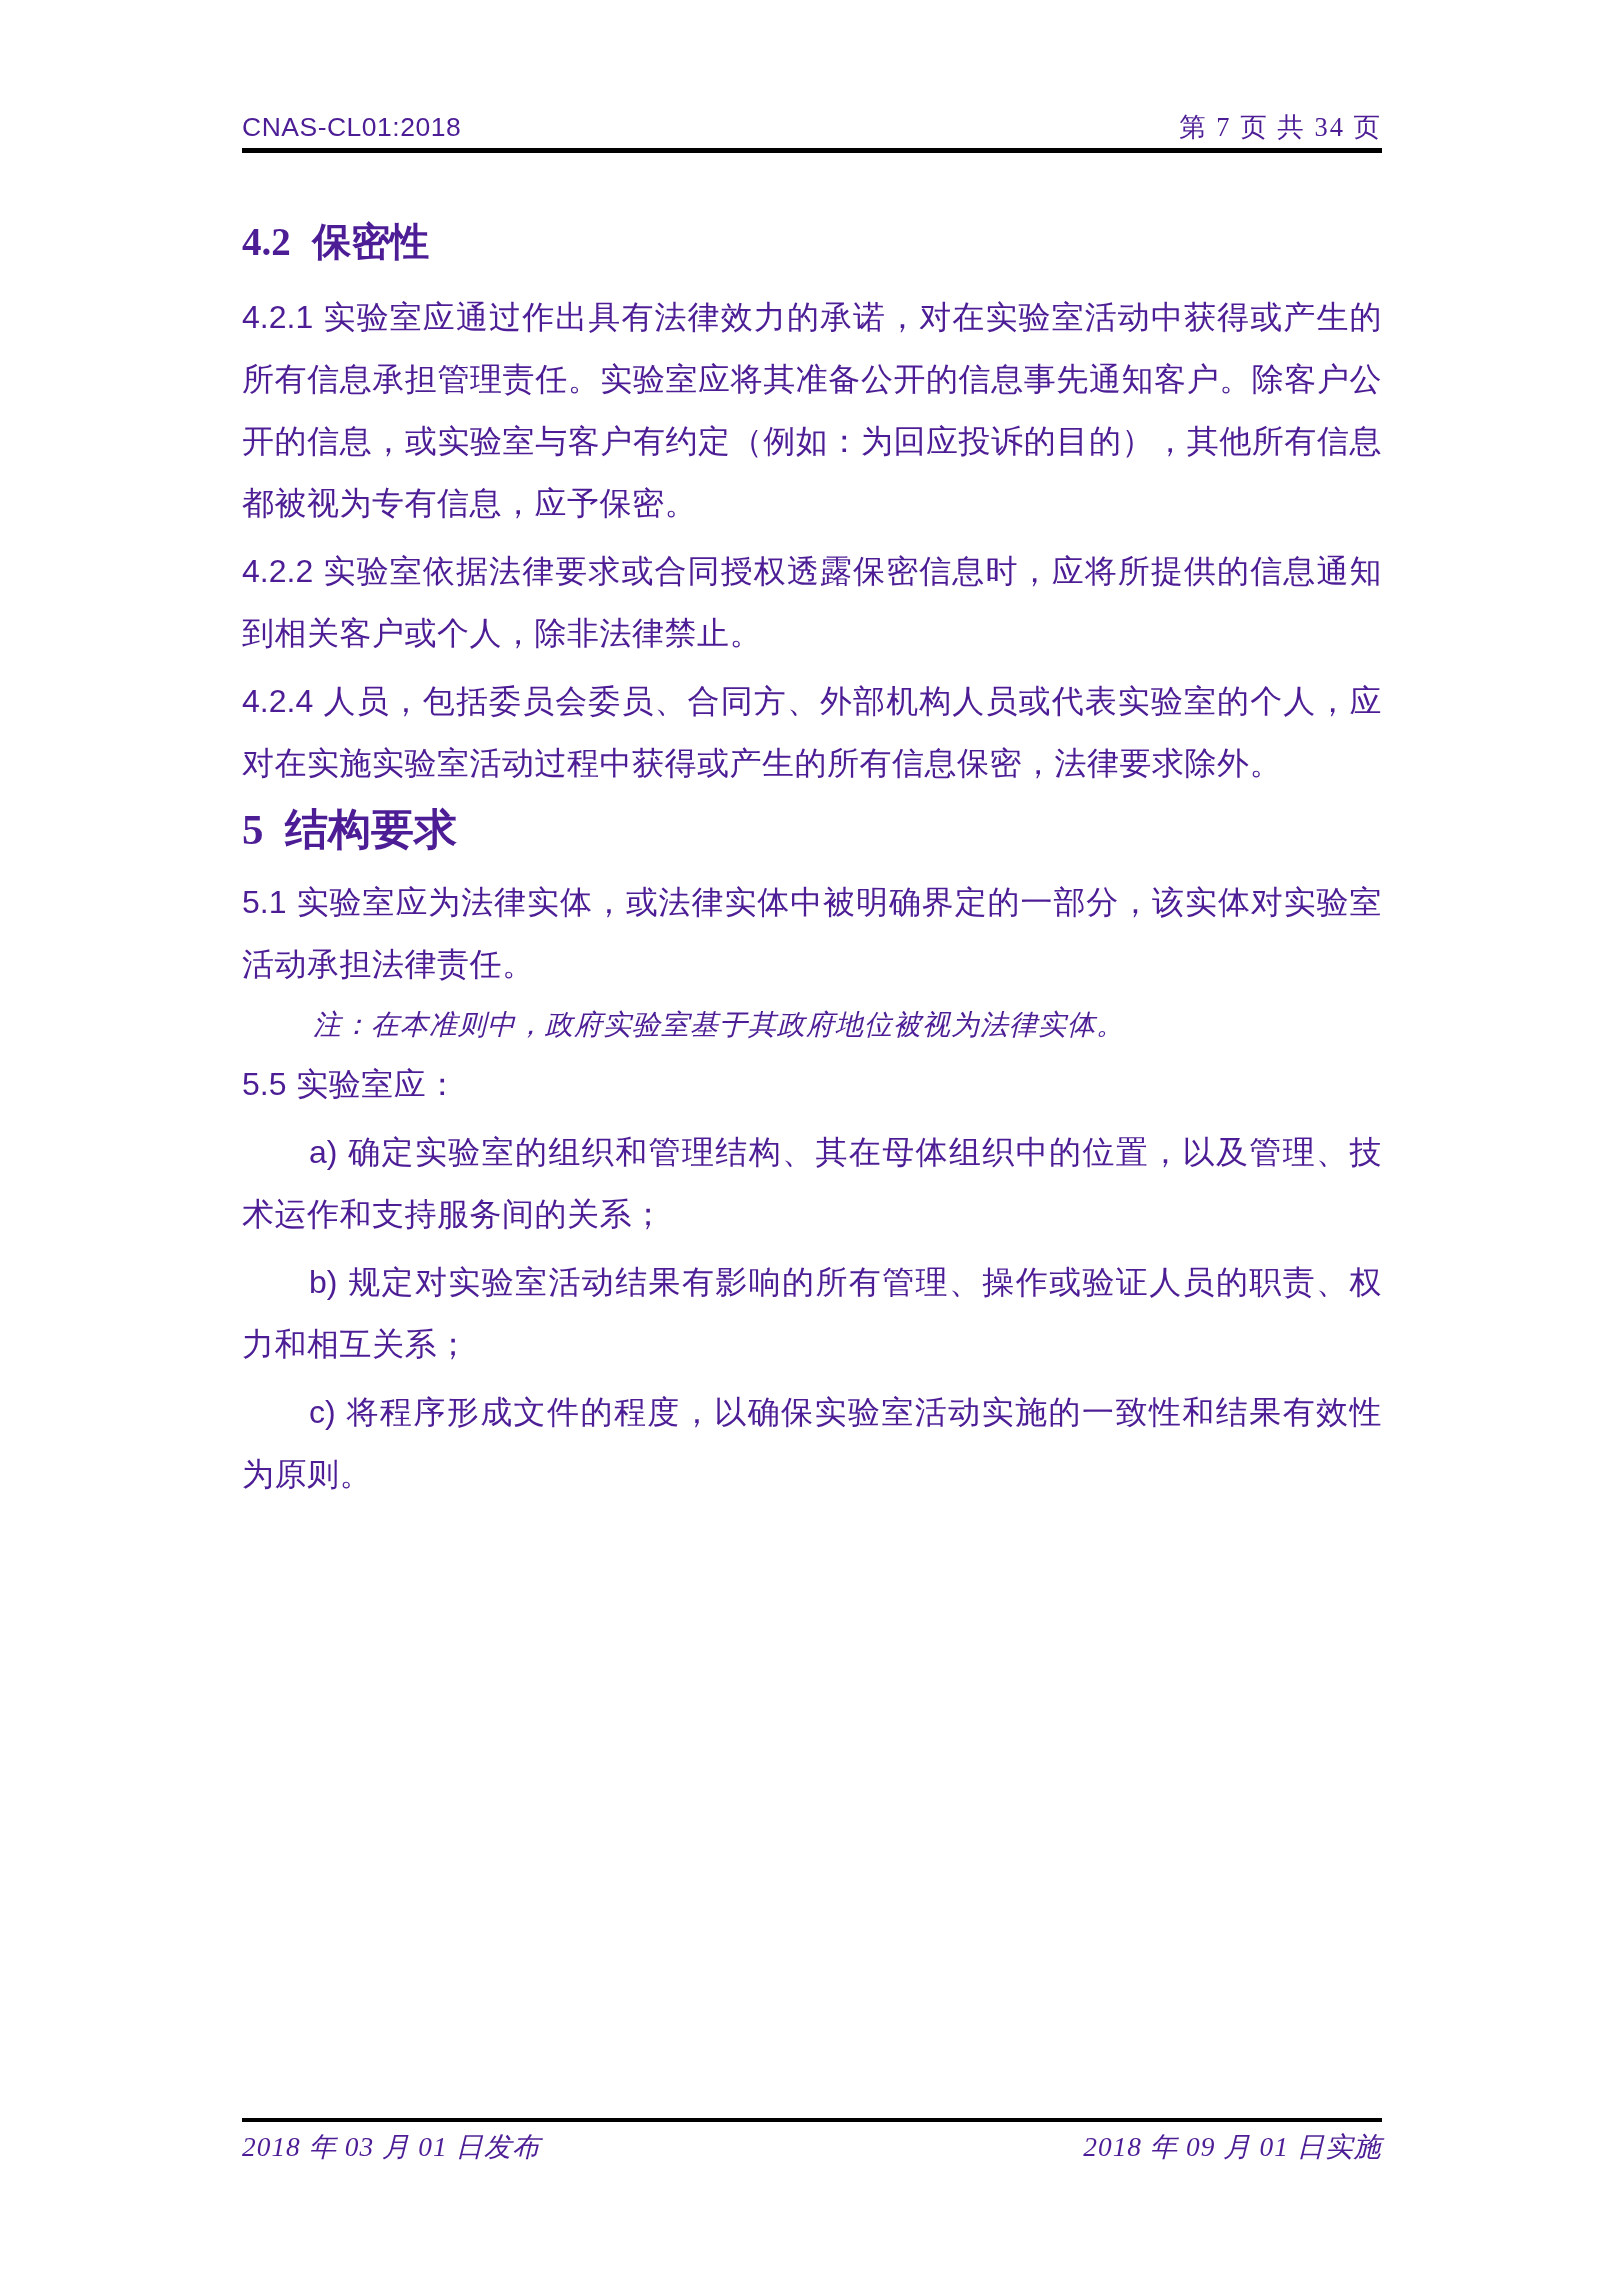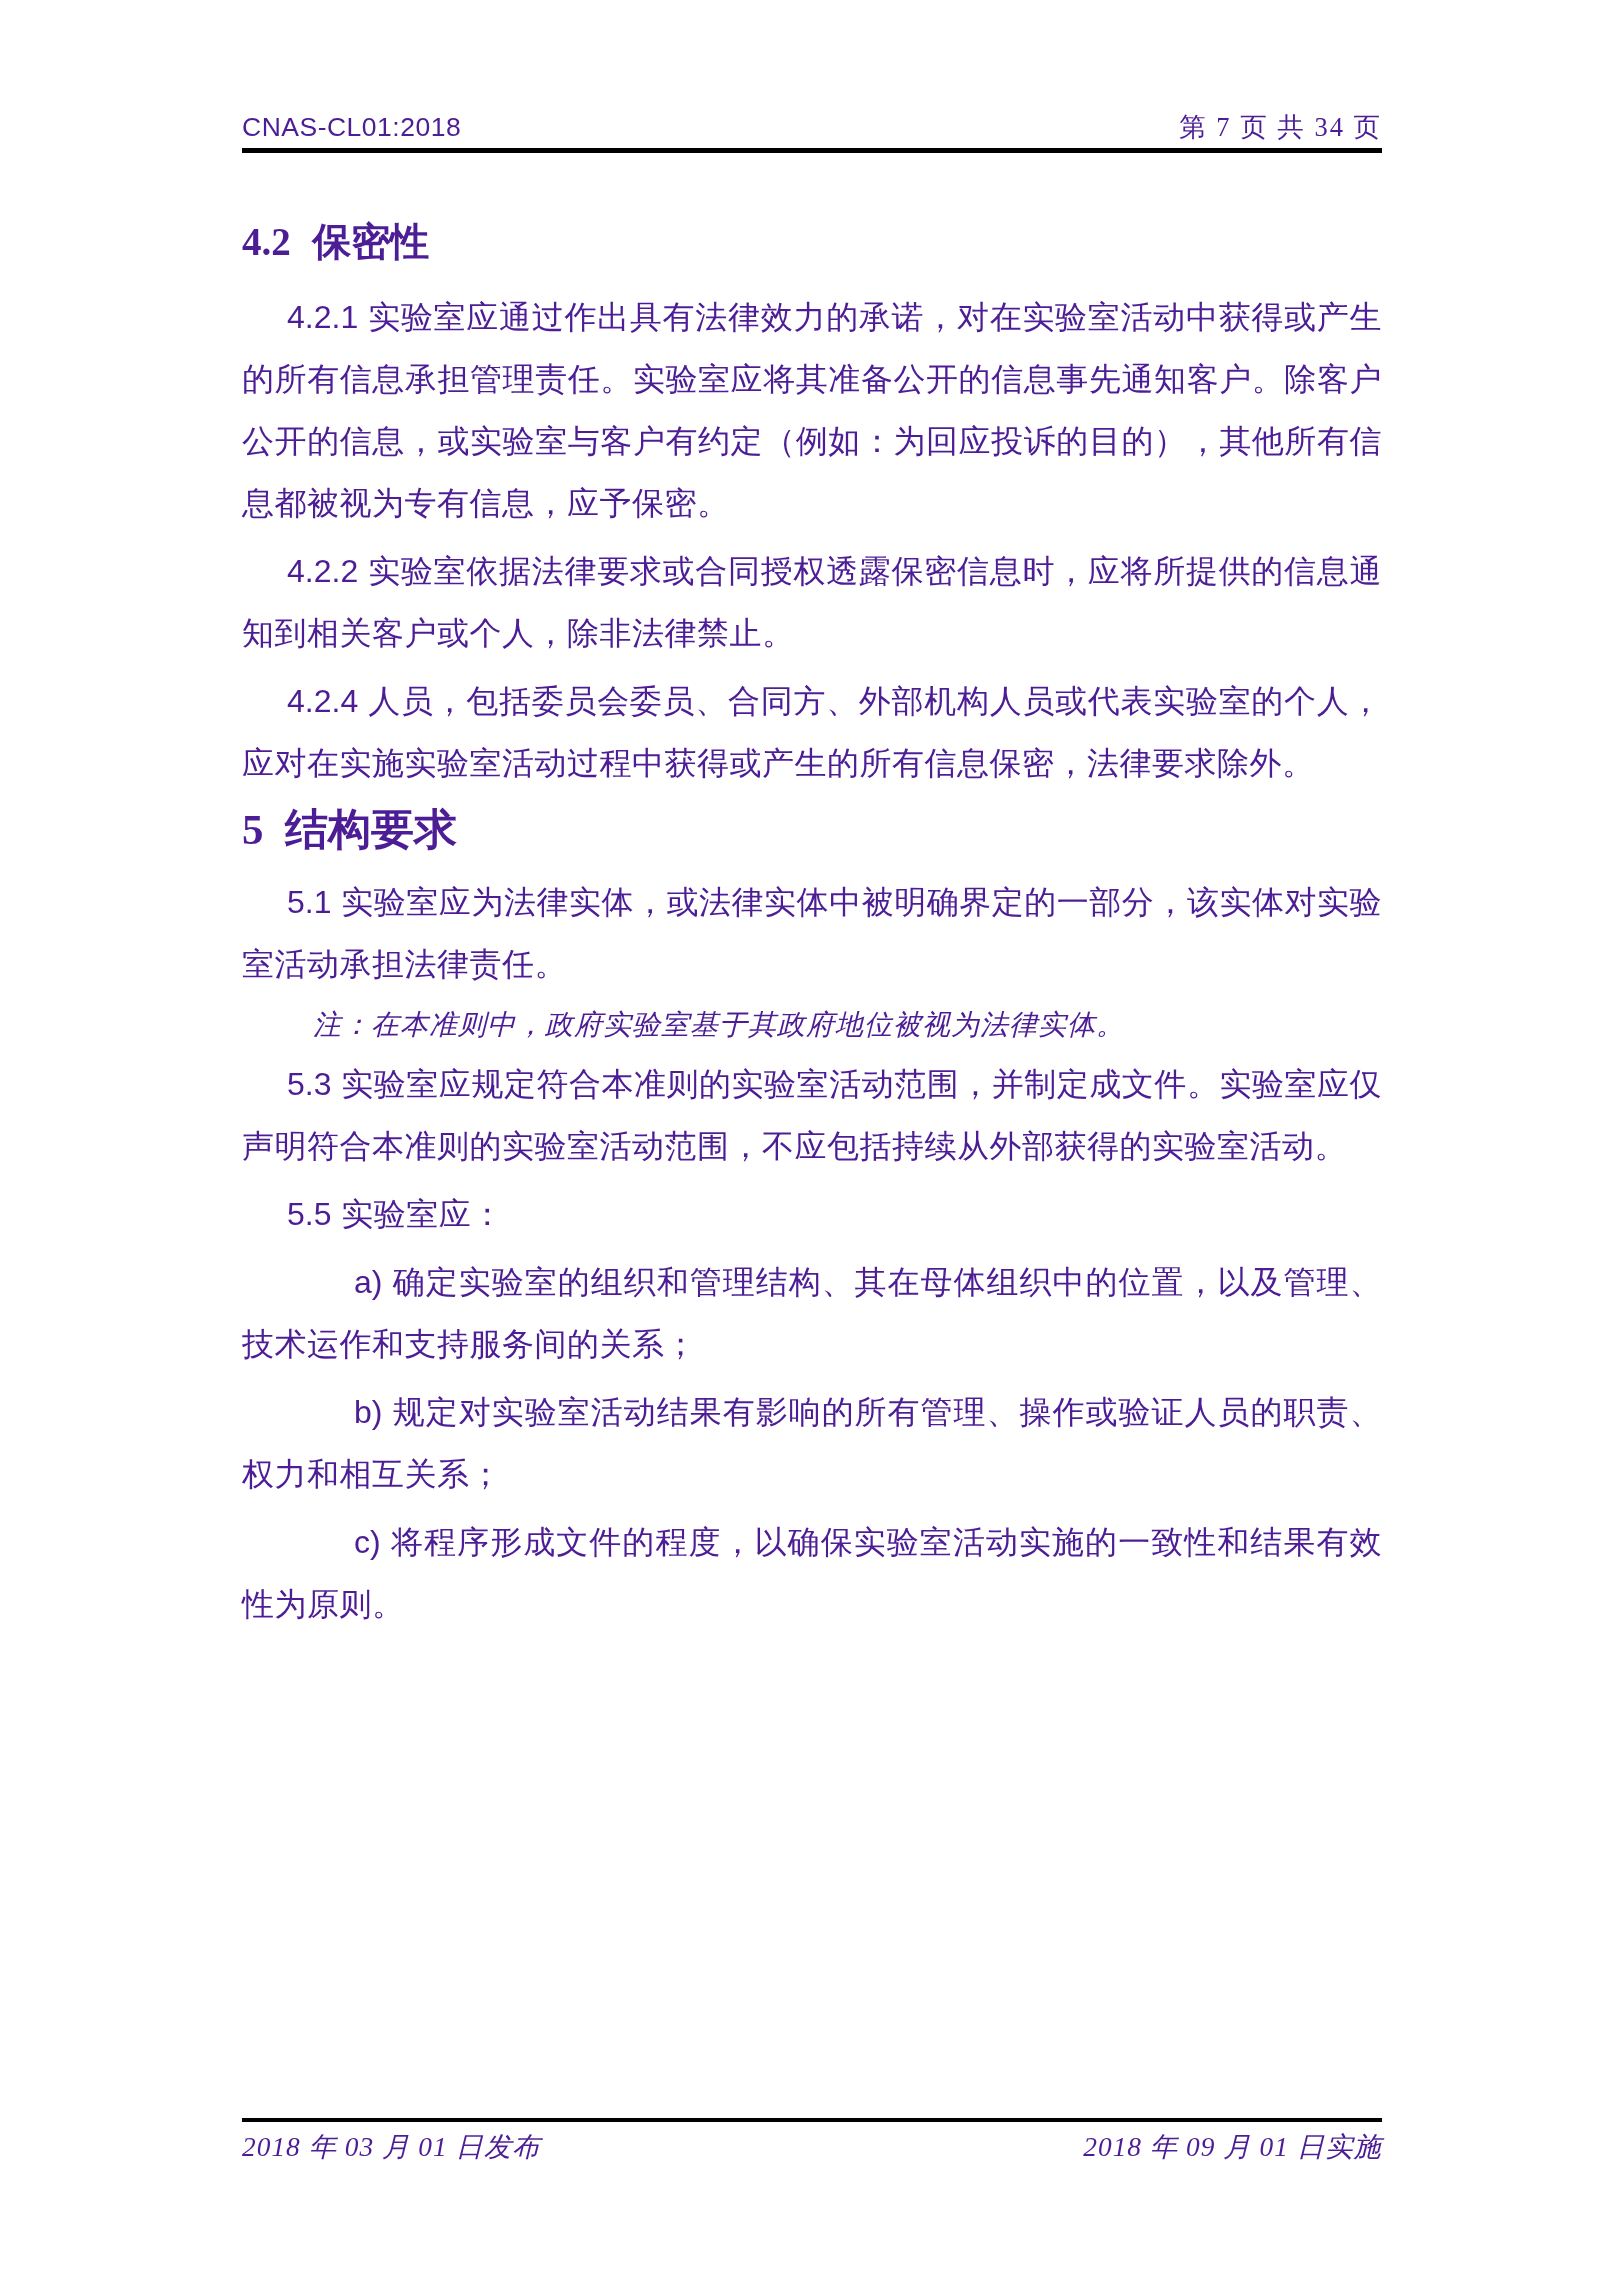--- a/index.html
+++ b/index.html
@@ -56,21 +56,20 @@
   .content p.body {
     margin: 0 0 5.9px 0;
     font-size: 32px;
     line-height: 62px;
     letter-spacing: 0.5px;
   }
   .num {
     font-family: "Liberation Sans", sans-serif;
     letter-spacing: 0;
     margin-right: 9.8px;
-    margin-left: 45px;
   }
   h2 {
     font-family: Liberation Serif, serif;
     font-weight: 700;
     margin: 0;
   }
   h2.h-42 {
     font-size: 39px;
     line-height: 47px;
     margin: 9.8px 0 21.6px 0;
@@ -147,23 +146,20 @@
 
     <p class="body">
       <span class="num">5.1</span><span>实验室应为法律实体，或法律实体中被明确界定的一部分，该实体对实验室活动承担法律责任。</span>
     </p>
 
     <p class="note">
       <span>注：在本准则中，政府实验室基于其政府地位被视为法律实体。</span>
     </p>
 
 
-    <p class="body">
-      <span class="num">5.3</span><span>实验室应规定符合本准则的实验室活动范围，并制定成文件。实验室应仅声明符合本准则的实验室活动范围，不应包括持续从外部获得的实验室活动。</span>
-    </p>
 
 
     <p class="body">
       <span class="num">5.5</span><span>实验室应：</span>
     </p>
 
     <p class="body item">
       <span class="num">a)</span><span>确定实验室的组织和管理结构、其在母体组织中的位置，以及管理、技术运作和支持服务间的关系；</span>
     </p>
 

